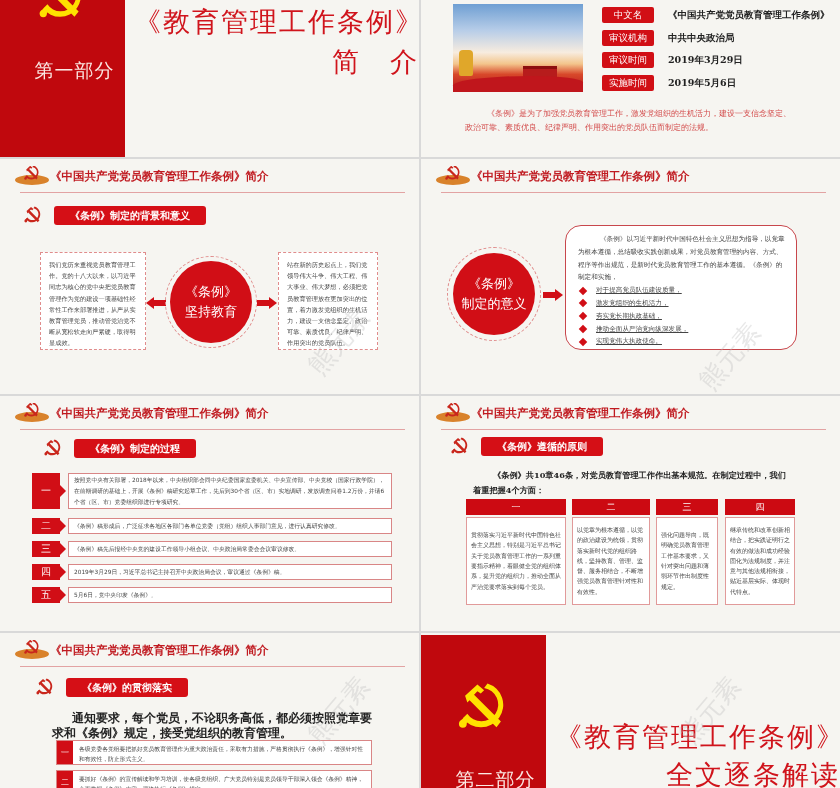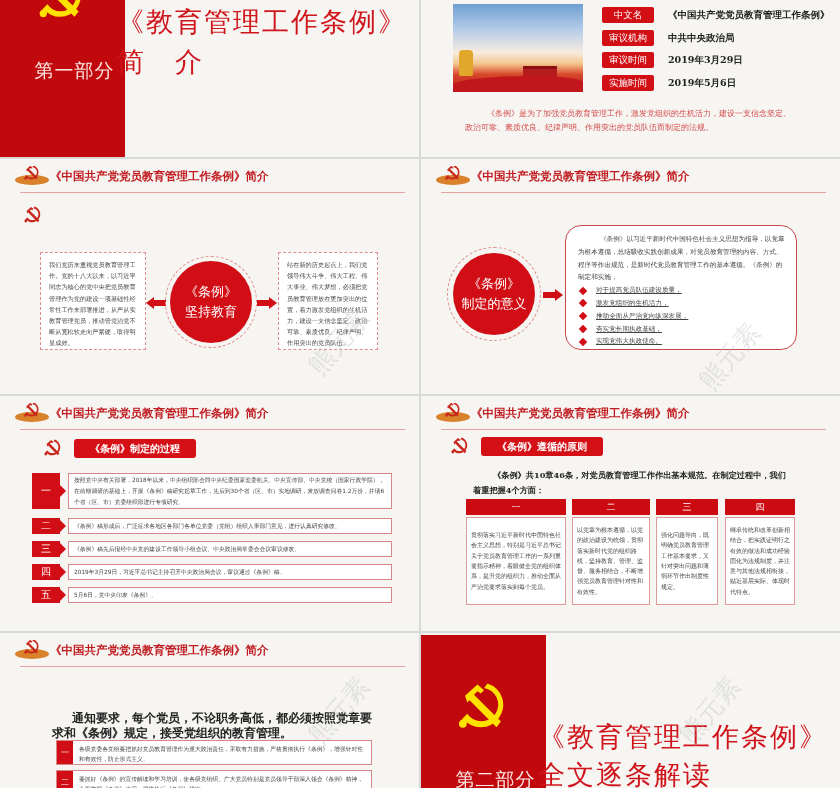--- a/index.html
+++ b/index.html
@@ -14,21 +14,21 @@
   .s6 { left: 421px; top: 396px; width: 419px; height: 235px; }
   .s7 { left: 0; top: 633px; width: 419px; height: 155px; }
   .s8 { left: 421px; top: 633px; width: 419px; height: 155px; }
 
   .serif { font-family: "DejaVu Serif", "Liberation Serif", serif; }
 
   
   .cover-left { position: absolute; left: 0; top: 0; width: 125px; height: 100%; background: #c0080d; }
   .cover-emblem { position: absolute; }
   .cover-part { position: absolute; left: 0; width: 149px; text-align: center; color: #fbe9e4; font-size: 19px; letter-spacing: 1px; }
-  .cover-title { position: absolute; left: 117px; right: 0; text-align: left; color: #d0141c; font-size: 27px; letter-spacing: 2px; white-space: nowrap; }
+  .cover-title { position: absolute; left: 134px; right: 0; text-align: right; color: #d0141c; font-size: 27px; letter-spacing: 2px; white-space: nowrap; }
 
   
   .s2 .photo { position: absolute; left: 32px; top: 4px; width: 130px; height: 88px;
     background: linear-gradient(180deg, #6f9fd3 0%, #b7cde8 30%, #f7ecdf 55%, #f3c58c 68%, #d8482a 80%, #b3141c 100%); }
   .s2 .photo .gate { position: absolute; left: 70px; top: 62px; width: 34px; height: 12px; background: #b71c1c; border-top: 3px solid #8d0f0f; }
   .s2 .photo .wave { position: absolute; left: 0; bottom: 0; width: 100%; height: 16px; background: #c0161c; border-radius: 60% 40% 0 0; }
   .s2 .photo .statue { position: absolute; left: 6px; top: 46px; width: 14px; height: 26px; background: #e0a72a; border-radius: 4px 4px 2px 2px; }
   .info-row { position: absolute; left: 181px; height: 16px; display: flex; align-items: center; }
   .info-label { width: 52px; height: 16px; background: #d10f15; color: #fff; font-size: 9.5px; text-align: center; line-height: 16px; border-radius: 2px; }
   .info-value { margin-left: 14px; font-size: 9.5px; color: #222; font-weight: bold; white-space: nowrap; }
@@ -135,20 +135,21 @@
         <ellipse cx="18" cy="14" rx="17" ry="5" fill="#d9822b"></ellipse>
         <use href="#hs" x="8" y="-2" width="20" height="18" style="color:#c9261c"></use>
       </svg>
     <div class="hdr-title serif">《中国共产党党员教育管理工作条例》简介</div>
   </div>
   <div class="hdr-line"></div>
   <div class="sec" style="left:22px; top:46px">
     <svg class="emb" style="color:#c9261c">
         <use href="#hs"></use>
       </svg>
+    <div class="sec-label serif">《条例》制定的背景和意义</div>
   </div>
   <div class="dotbox" style="left:40px; top:93px; width:106px; height:98px">我们党历来重视党员教育管理工作。党的十八大以来，以习近平同志为核心的党中央把党员教育管理作为党的建设一项基础性经常性工作来部署推进，从严从实教育管理党员，推动管党治党不断从宽松软走向严紧硬，取得明显成效。</div>
   <div class="arrow-l" style="left:146px; top:139px"></div>
   <div class="circle-outer" style="left:165px; top:97px; width:92px; height:92px"></div>
   <div class="circle-inner serif" style="left:170px; top:102px; width:82px; height:82px">
     <span>《条例》</span>
     <span>坚持教育</span>
   </div>
   <div class="arrow-r" style="left:257px; top:139px"></div>
   <div class="dotbox" style="left:278px; top:93px; width:100px; height:98px">站在新的历史起点上，我们党领导伟大斗争、伟大工程、伟大事业、伟大梦想，必须把党员教育管理放在更加突出的位置，着力激发党组织的生机活力，建设一支信念坚定、政治可靠、素质优良、纪律严明、作用突出的党员队伍。</div>
@@ -175,25 +176,25 @@
     <div class="bullet">
         <span class="dot"></span>
         <span>对于提高党员队伍建设质量，</span>
       </div>
     <div class="bullet">
         <span class="dot"></span>
         <span>激发党组织的生机活力，</span>
       </div>
     <div class="bullet">
         <span class="dot"></span>
+        <span>夯实党长期执政基础，</span>
+      </div>
+    <div class="bullet">
+        <span class="dot"></span>
         <span>推动全面从严治党向纵深发展，</span>
-      </div>
-    <div class="bullet">
-        <span class="dot"></span>
-        <span>夯实党长期执政基础，</span>
       </div>
     <div class="bullet">
         <span class="dot"></span>
         <span>实现党伟大执政使命。</span>
       </div>
   </div>
   <div class="wm" style="left:270px; top:180px">熊元素</div>
 </div>
 
 <div class="slide s5">
@@ -269,20 +270,26 @@
 
 <div class="slide s7">
   <div class="hdr">
     <svg class="emb3d" viewBox="0 0 36 20">
         <ellipse cx="18" cy="14" rx="17" ry="5" fill="#d9822b"></ellipse>
         <use href="#hs" x="8" y="-2" width="20" height="18" style="color:#c9261c"></use>
       </svg>
     <div class="hdr-title serif">《中国共产党党员教育管理工作条例》简介</div>
   </div>
   <div class="hdr-line"></div>
+  <div class="sec" style="left:34px; top:44px">
+    <svg class="emb" style="color:#c9261c">
+        <use href="#hs"></use>
+      </svg>
+    <div class="sec-label serif">《条例》的贯彻落实</div>
+  </div>
   <div class="lead serif">通知要求，每个党员，不论职务高低，都必须按照党章要求和《条例》规定，接受党组织的教育管理。</div>
   <div class="impl" style="top:107px; height:25px">
     <div class="impl-num serif">一</div>
     <div class="impl-text">各级党委各党组要把抓好党员教育管理作为重大政治责任，采取有力措施，严格贯彻执行《条例》，增强针对性和有效性，防止形式主义。</div>
   </div>
   <div class="impl" style="top:137px; height:25px">
     <div class="impl-num serif">二</div>
     <div class="impl-text">要抓好《条例》的宣传解读和学习培训，使各级党组织、广大党员特别是党员领导干部深入领会《条例》精神，全面掌握《条例》内容，严格执行《条例》规定。</div>
   </div>
   <div class="wm" style="left:300px; top:60px">熊元素</div>

